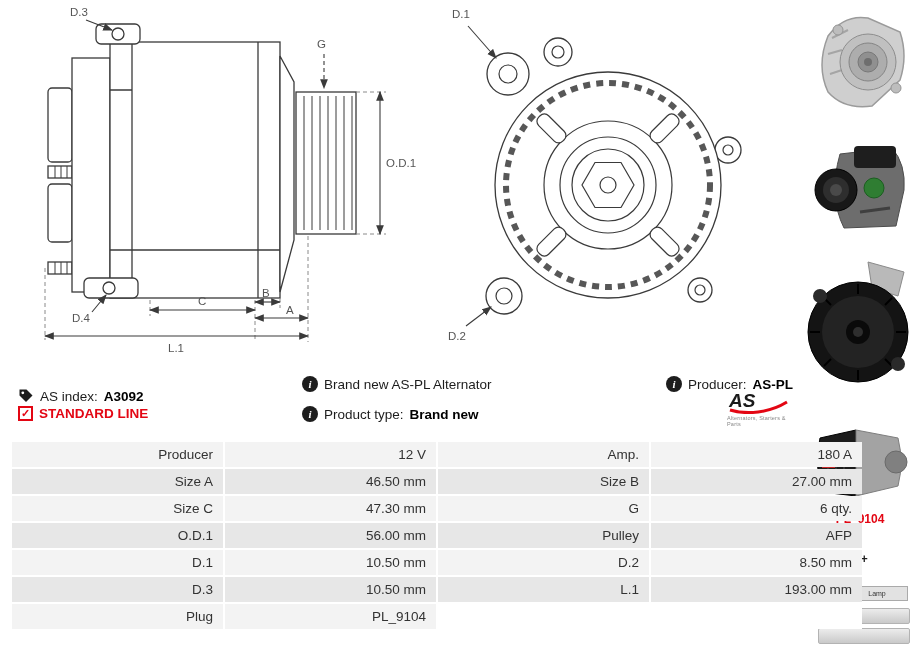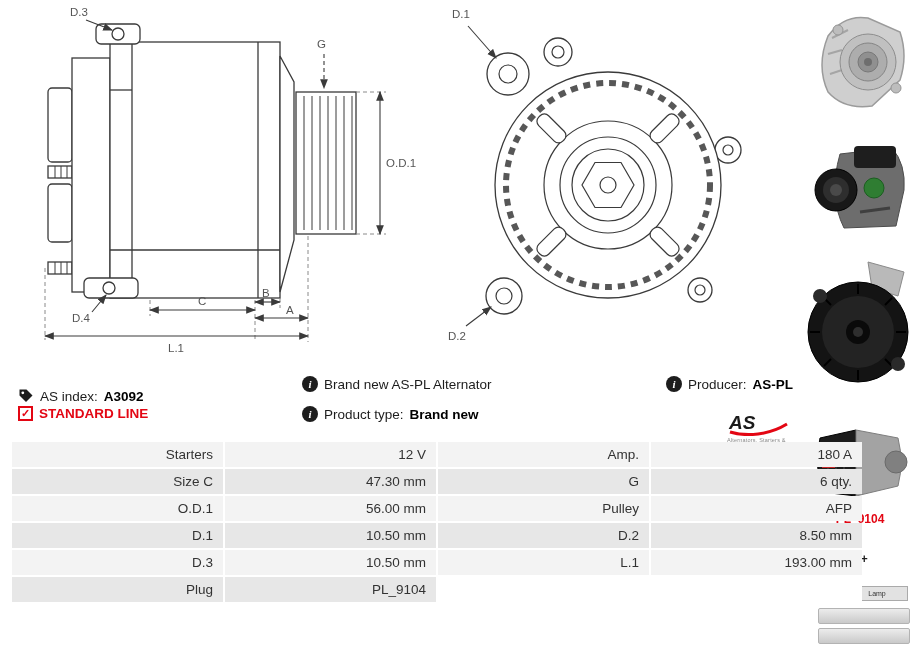--- a/index.html
+++ b/index.html
@@ -1,33 +1,33 @@
 <!DOCTYPE html>
 <html><head>
 <meta charset="utf-8">
 <style>
   html,body{margin:0;padding:0;background:#fff;}
   body{font-family:"Liberation Sans",sans-serif;}
-  .page{position:relative;width:916px;height:648px;background:#fff;overflow:hidden;}
+  .page{position:relative;width:916px;height:648px;background:#fff;overflow:hidden;border-radius:18px;}
   .abs{position:absolute;}
   svg text{font-family:"Liberation Sans",sans-serif;}
 
   .info-item{position:absolute;display:flex;align-items:center;gap:6px;font-size:13.5px;color:#1d1d1d;white-space:nowrap;}
   .info-item strong{color:#000;}
   .icon-bubble{width:16px;height:16px;min-width:16px;border-radius:50%;background:#1d1d1d;color:#fff;display:flex;align-items:center;justify-content:center;font-size:11px;font-weight:bold;font-style:italic;font-family:"Liberation Serif",serif;}
   .icon-checkbox{width:15px;height:15px;min-width:15px;border:2px solid #e30613;color:#e30613;display:flex;align-items:center;justify-content:center;font-size:11px;font-weight:bold;background:#fff;box-sizing:border-box;}
   .red-bold{color:#e30613;font-weight:bold;}
 
   .spec{position:absolute;left:10px;top:440px;border-collapse:separate;border-spacing:2px;table-layout:fixed;}
   .spec td{width:191px;height:25px;font-size:13.5px;color:#333;text-align:right;padding:0 10px;overflow:hidden;}
   .spec tr:nth-child(odd) td{background:#f3f3f3;}
   .spec tr:nth-child(even) td{background:#e7e7e7;}
   .spec td.blank{background:#fff !important;}
 
-  .aslogo{position:absolute;left:727px;top:412px;width:68px;}
+  .aslogo{position:absolute;left:727px;top:390px;width:68px;}
   .aslogo .tagline{font-size:5.5px;color:#888;margin-top:-3px;letter-spacing:.2px;}
 
   .plug-code{position:absolute;left:806px;top:512px;width:108px;text-align:center;font-size:12px;font-weight:bold;color:#e30613;}
   .terminal{position:absolute;left:806px;top:552px;width:108px;text-align:center;font-size:12px;font-weight:bold;color:#1d1d1d;}
   .pin-row{position:absolute;left:818px;top:586px;width:90px;height:15px;display:flex;border:1px solid #aaa;box-sizing:border-box;}
   .pin-cell{display:flex;align-items:center;justify-content:center;font-size:7px;}
   .pin-cell.dark{background:#5a5a5a;color:#fff;width:28px;}
   .pin-cell.light{background:#e2e2e2;color:#333;flex:1;}
   .plug-bar{position:absolute;left:818px;width:90px;height:14px;border:1px solid #b3b3b3;border-radius:2px;background:linear-gradient(#ececec,#c9c9c9);}
 </style>
@@ -255,24 +255,30 @@
     <svg width="64" height="24" viewBox="0 0 64 24">
       <text x="2" y="17" font-size="19" font-style="italic" font-weight="bold" fill="#1a1a1a">AS</text>
       <path d="M3 20 C 20 25, 42 23, 60 12" stroke="#e30613" stroke-width="3" fill="none"></path>
     </svg>
     <div class="tagline">Alternators, Starters &amp; Parts</div>
   </div>
 
   <table class="spec">
     <tbody>
       <tr>
-        <td>Starters</td>
+        <td>Producer</td>
         <td>12 V</td>
         <td>Amp.</td>
         <td>180 A</td>
+      </tr>
+      <tr>
+        <td>Size A</td>
+        <td>46.50 mm</td>
+        <td>Size B</td>
+        <td>27.00 mm</td>
       </tr>
       <tr>
         <td>Size C</td>
         <td>47.30 mm</td>
         <td>G</td>
         <td>6 qty.</td>
       </tr>
       <tr>
         <td>O.D.1</td>
         <td>56.00 mm</td>

